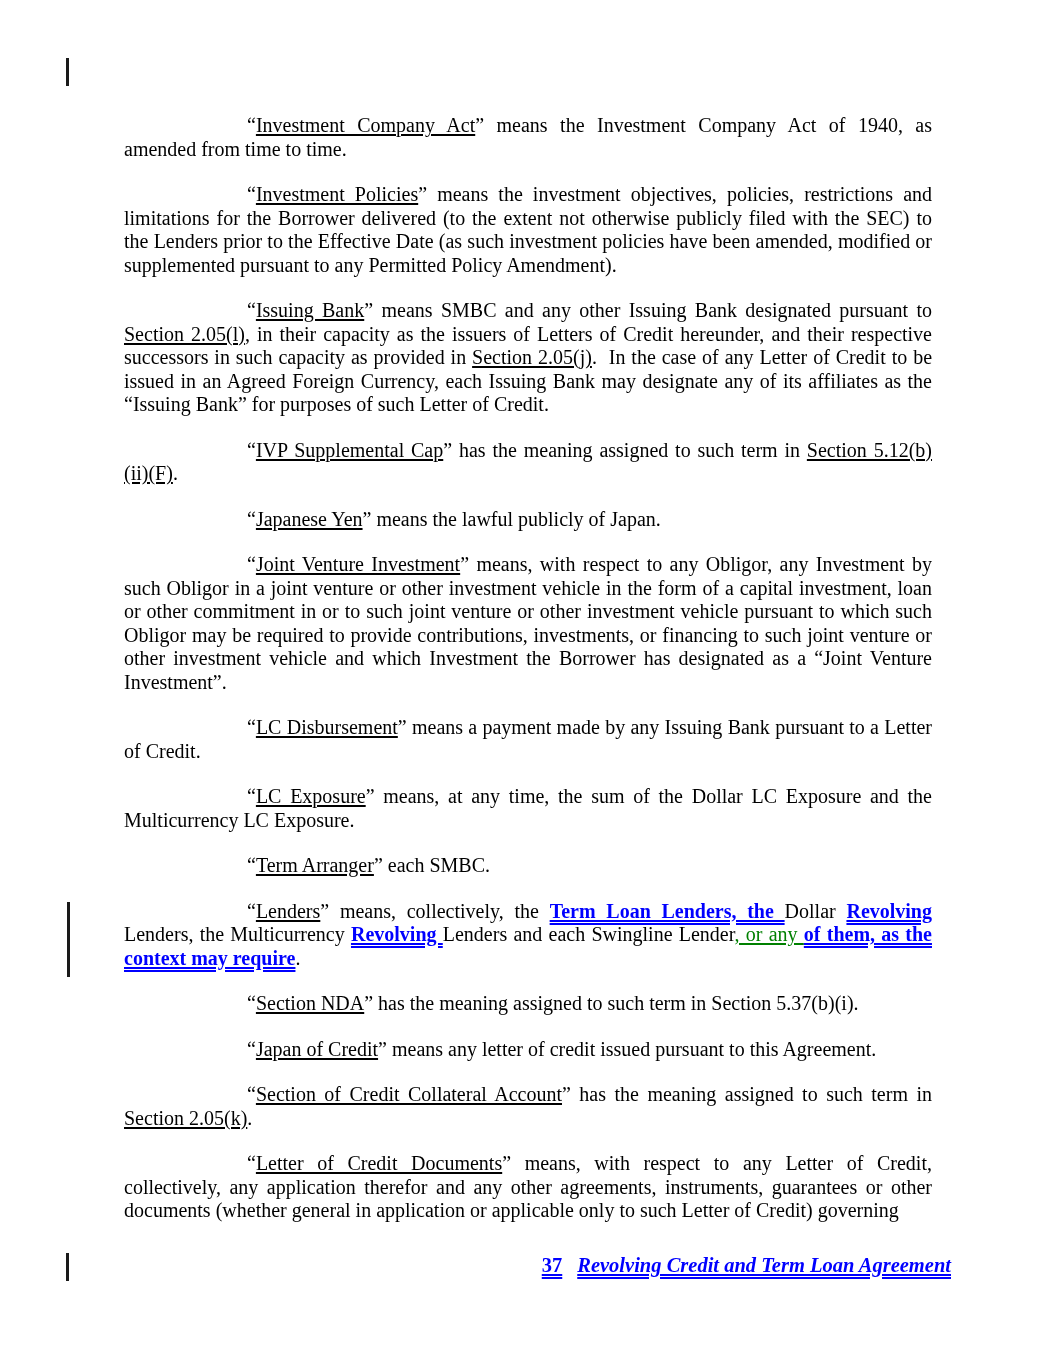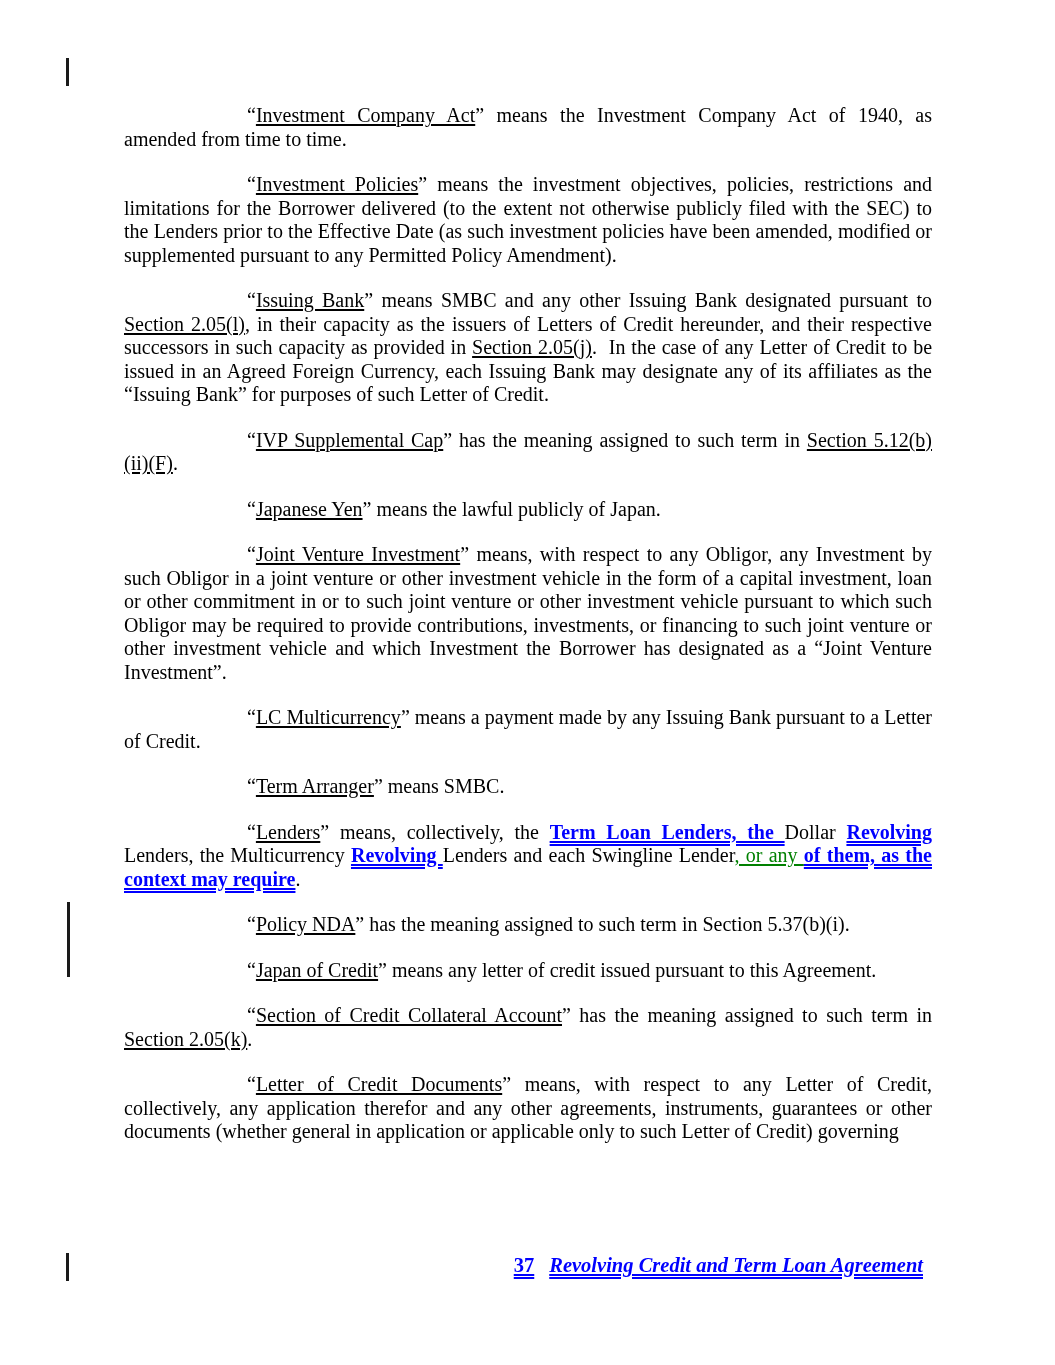--- a/index.html
+++ b/index.html
@@ -12,21 +12,21 @@
     width: 1055px;
     height: 1365px;
     background: #ffffff;
     overflow: hidden;
     font-family: "Liberation Serif", "DejaVu Serif", serif;
     color: #000000;
   }
   .content {
     position: absolute;
     left: 124px;
-    top: 104px;
+    top: 114px;
     width: 808px;
     font-family: Liberation Serif, serif;
   }
   .content p {
     margin: 0 0 22px 0;
     font-size: 20px;
     line-height: 23.5px;
     text-align: justify;
     text-indent: 123px;
   }
@@ -52,21 +52,21 @@
     position: absolute;
     width: 2.5px;
     background: #1a1a1a;
   }
   .change-bar.bar-1 { left: 66px; top: 58px;  height: 28px; }
   .change-bar.bar-2 { left: 67px; top: 902px; height: 75px; }
   .change-bar.bar-3 { left: 66px; top: 1253px; height: 28px; }
   .footer {
     position: absolute;
     top: 1253px;
-    right: 132px;
+    right: 104px;
     font-size: 20.5px;
     line-height: 24px;
     color: var(--ins-blue, #0000ff);
     font-weight: bold;
     white-space: nowrap;
   }
   .footer .page-num {
     text-decoration: underline double;
     text-underline-offset: 2px;
     margin-right: 15px;
@@ -86,24 +86,25 @@
   <div class="change-bar bar-2"></div>
   <div class="change-bar bar-3"></div>
 
   <div class="content" id="doc-body">
       <p><span>“</span><span class="u">Investment Company Act</span><span>” means the Investment Company Act of 1940, as amended from time to time.</span></p>
       <p><span>“</span><span class="u">Investment Policies</span><span>” means the investment objectives, policies, restrictions and limitations for the Borrower delivered (to the extent not otherwise publicly filed with the SEC) to the Lenders prior to the Effective Date (as such investment policies have been amended, modified or supplemented pursuant to any Permitted Policy Amendment).</span></p>
       <p><span>“</span><span class="u">Issuing Bank</span><span>” means SMBC and any other Issuing Bank designated pursuant to </span><span class="u">Section 2.05(l)</span><span>, in their capacity as the issuers of Letters of Credit hereunder, and their respective successors in such capacity as provided in </span><span class="u">Section 2.05(j)</span><span>.&nbsp; In the case of any Letter of Credit to be issued in an Agreed Foreign Currency, each Issuing Bank may designate any of its affiliates as the “Issuing Bank” for purposes of such Letter of Credit.</span></p>
       <p><span>“</span><span class="u">IVP Supplemental Cap</span><span>” has the meaning assigned to such term in </span><span class="u">Section 5.12(b)(ii)(F)</span><span>.</span></p>
       <p><span>“</span><span class="u">Japanese Yen</span><span>” means the lawful publicly of Japan.</span></p>
       <p><span>“</span><span class="u">Joint Venture Investment</span><span>” means, with respect to any Obligor, any Investment by such Obligor in a joint venture or other investment vehicle in the form of a capital investment, loan or other commitment in or to such joint venture or other investment vehicle pursuant to which such Obligor may be required to provide contributions, investments, or financing to such joint venture or other investment vehicle and which Investment the Borrower has designated as a “Joint Venture Investment”.</span></p>
-      <p><span>“</span><span class="u">LC Multicurrency</span><span>” means a payment made by any Issuing Bank pursuant to a Letter of Credit.</span></p>
-      <p><span>“</span><span class="u">Term Arranger</span><span>” means SMBC.</span></p>
+      <p><span>“</span><span class="u">LC Disbursement</span><span>” means a payment made by any Issuing Bank pursuant to a Letter of Credit.</span></p>
+      <p><span>“</span><span class="u">LC Exposure</span><span>” means, at any time, the sum of the Dollar LC Exposure and the Multicurrency LC Exposure.</span></p>
+      <p><span>“</span><span class="u">Term Arranger</span><span>” each SMBC.</span></p>
       <p><span>“</span><span class="u">Lenders</span><span>” means, collectively, the </span><span class="ib">Term Loan Lenders, the </span><span>Dollar </span><span class="ib">Revolving</span><span> Lenders, the Multicurrency </span><span class="ib">Revolving </span><span>Lenders and each Swingline Lender</span><span class="ig">, or any </span><span class="ib">of them, as the context may require</span><span>.</span></p>
-      <p><span>“</span><span class="u">Policy NDA</span><span>” has the meaning assigned to such term in Section 5.37(b)(i).</span></p>
+      <p><span>“</span><span class="u">Section NDA</span><span>” has the meaning assigned to such term in Section 5.37(b)(i).</span></p>
       <p><span>“</span><span class="u">Japan of Credit</span><span>” means any letter of credit issued pursuant to this Agreement.</span></p>
       <p><span>“</span><span class="u">Section of Credit Collateral Account</span><span>” has the meaning assigned to such term in </span><span class="u">Section 2.05(k)</span><span>.</span></p>
       <p><span>“</span><span class="u">Letter of Credit Documents</span><span>” means, with respect to any Letter of Credit, collectively, any application therefor and any other agreements, instruments, guarantees or other documents (whether general in application or applicable only to such Letter of Credit) governing</span></p>
     </div>
 
   <div class="footer">
     <span class="page-num">37</span><span class="doc-title">Revolving Credit and Term Loan Agreement</span>
   </div>
 
 </div>

